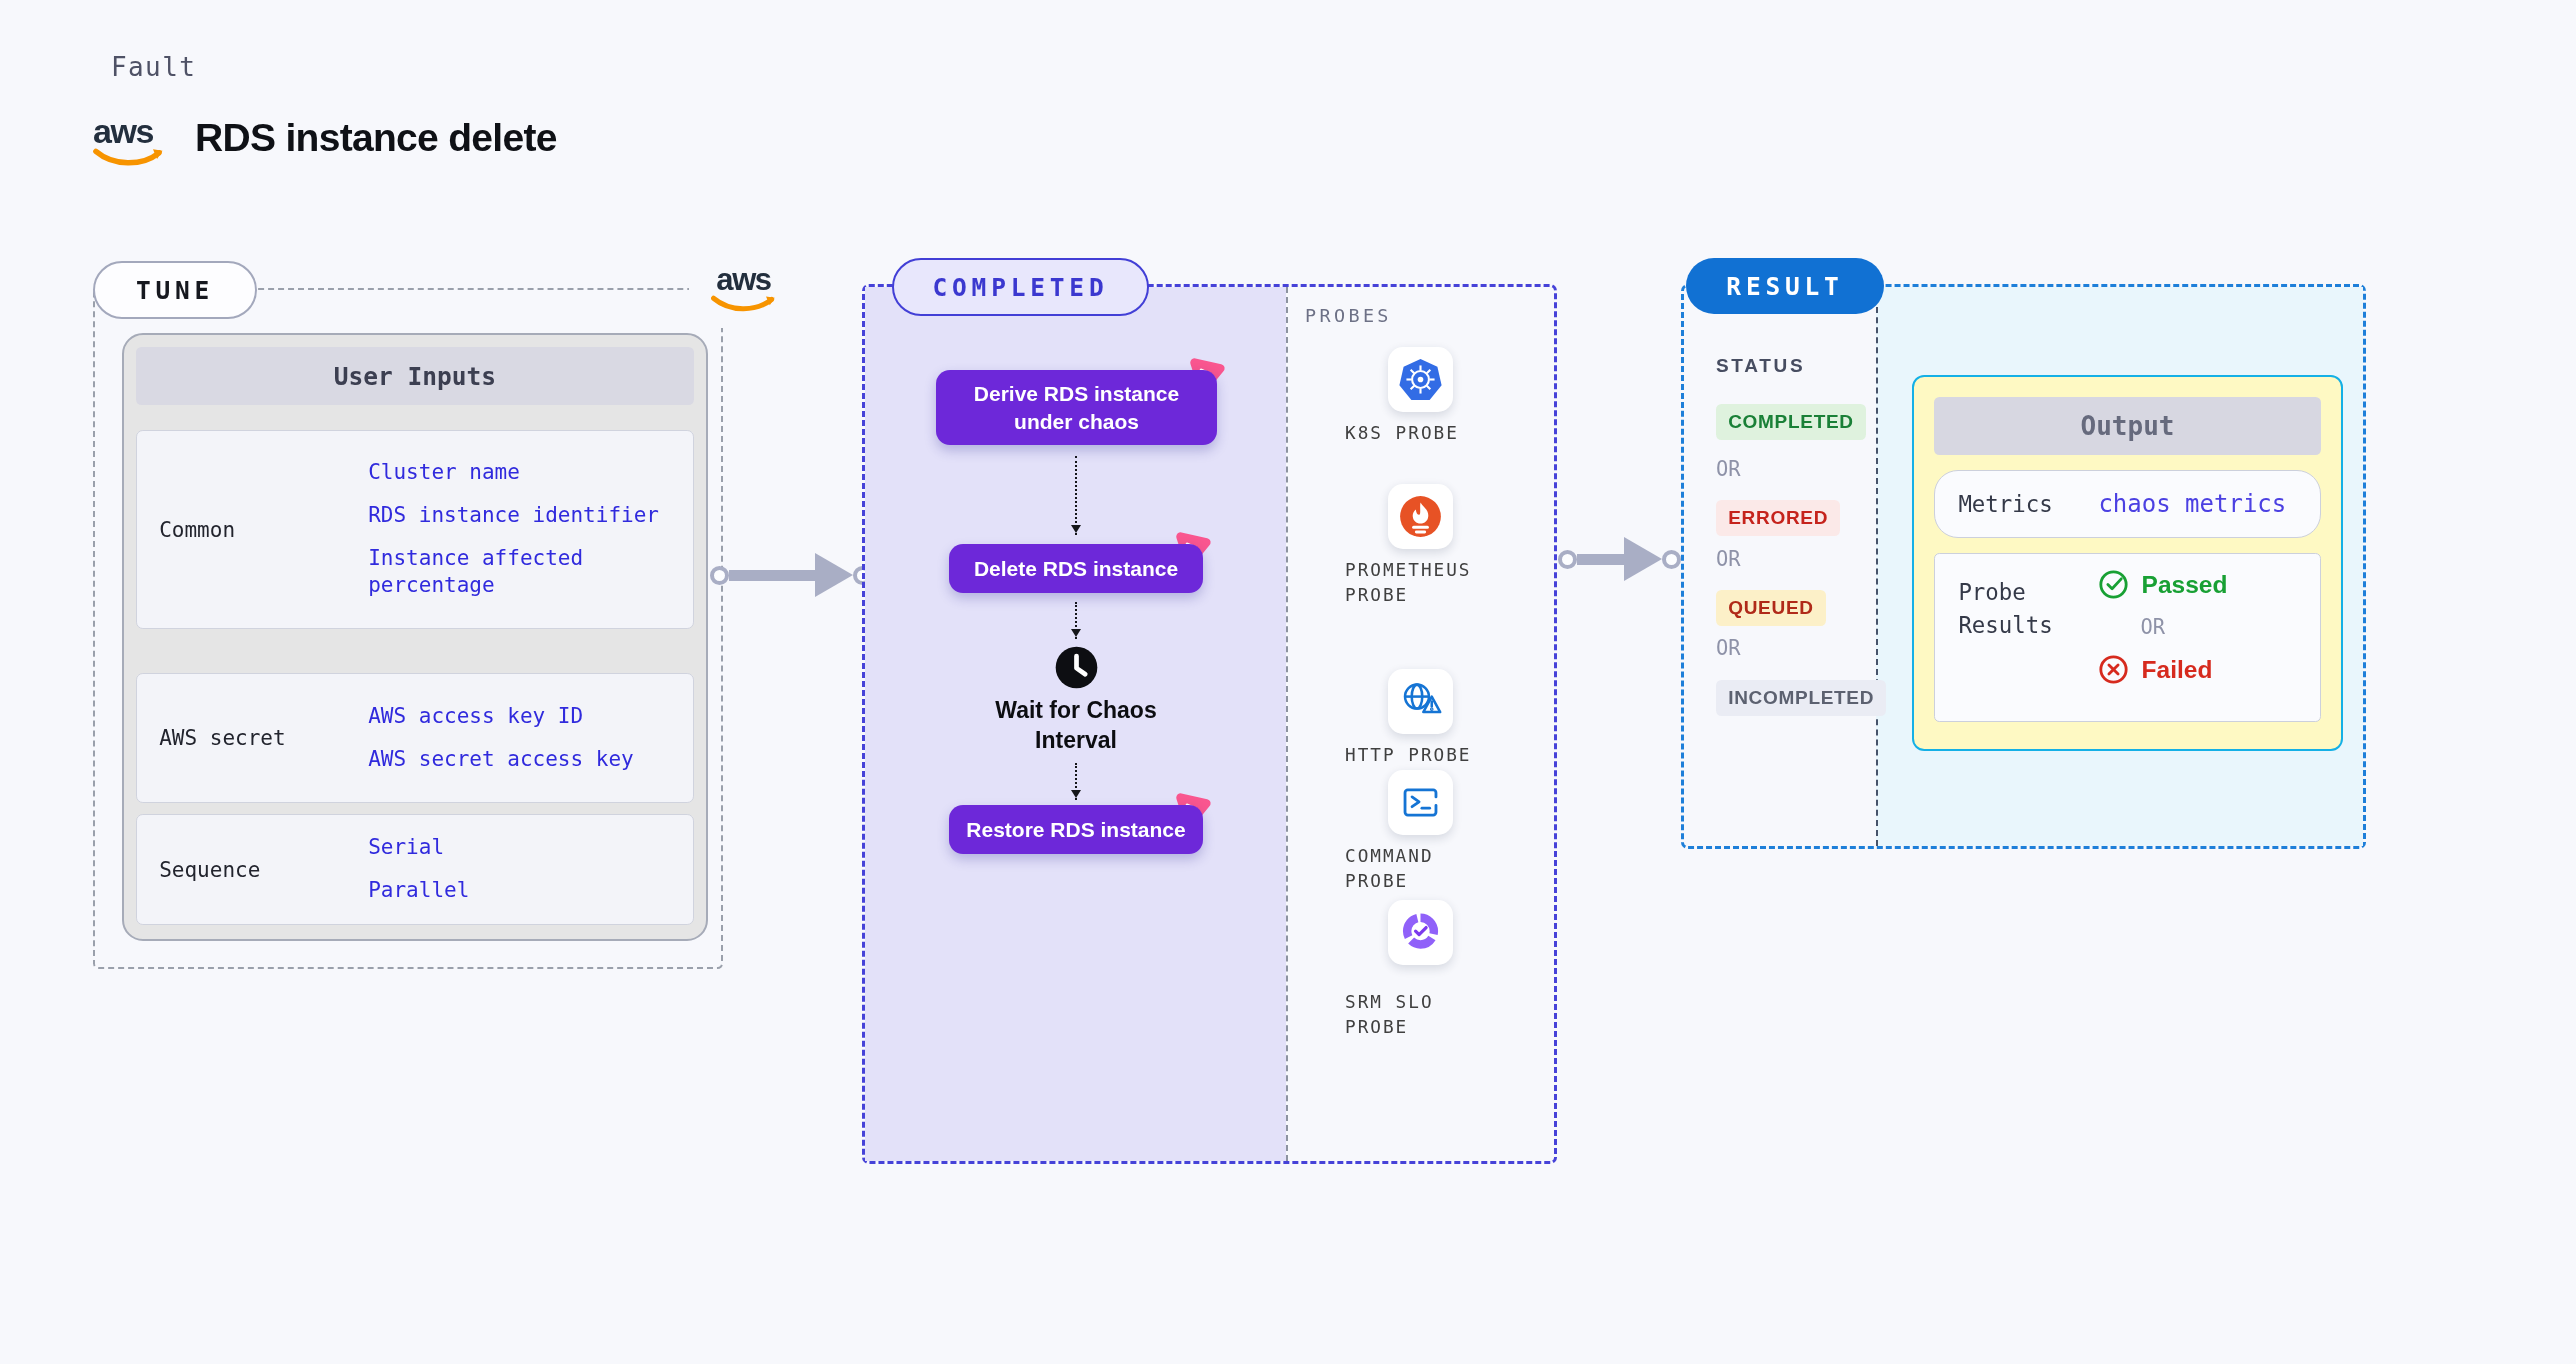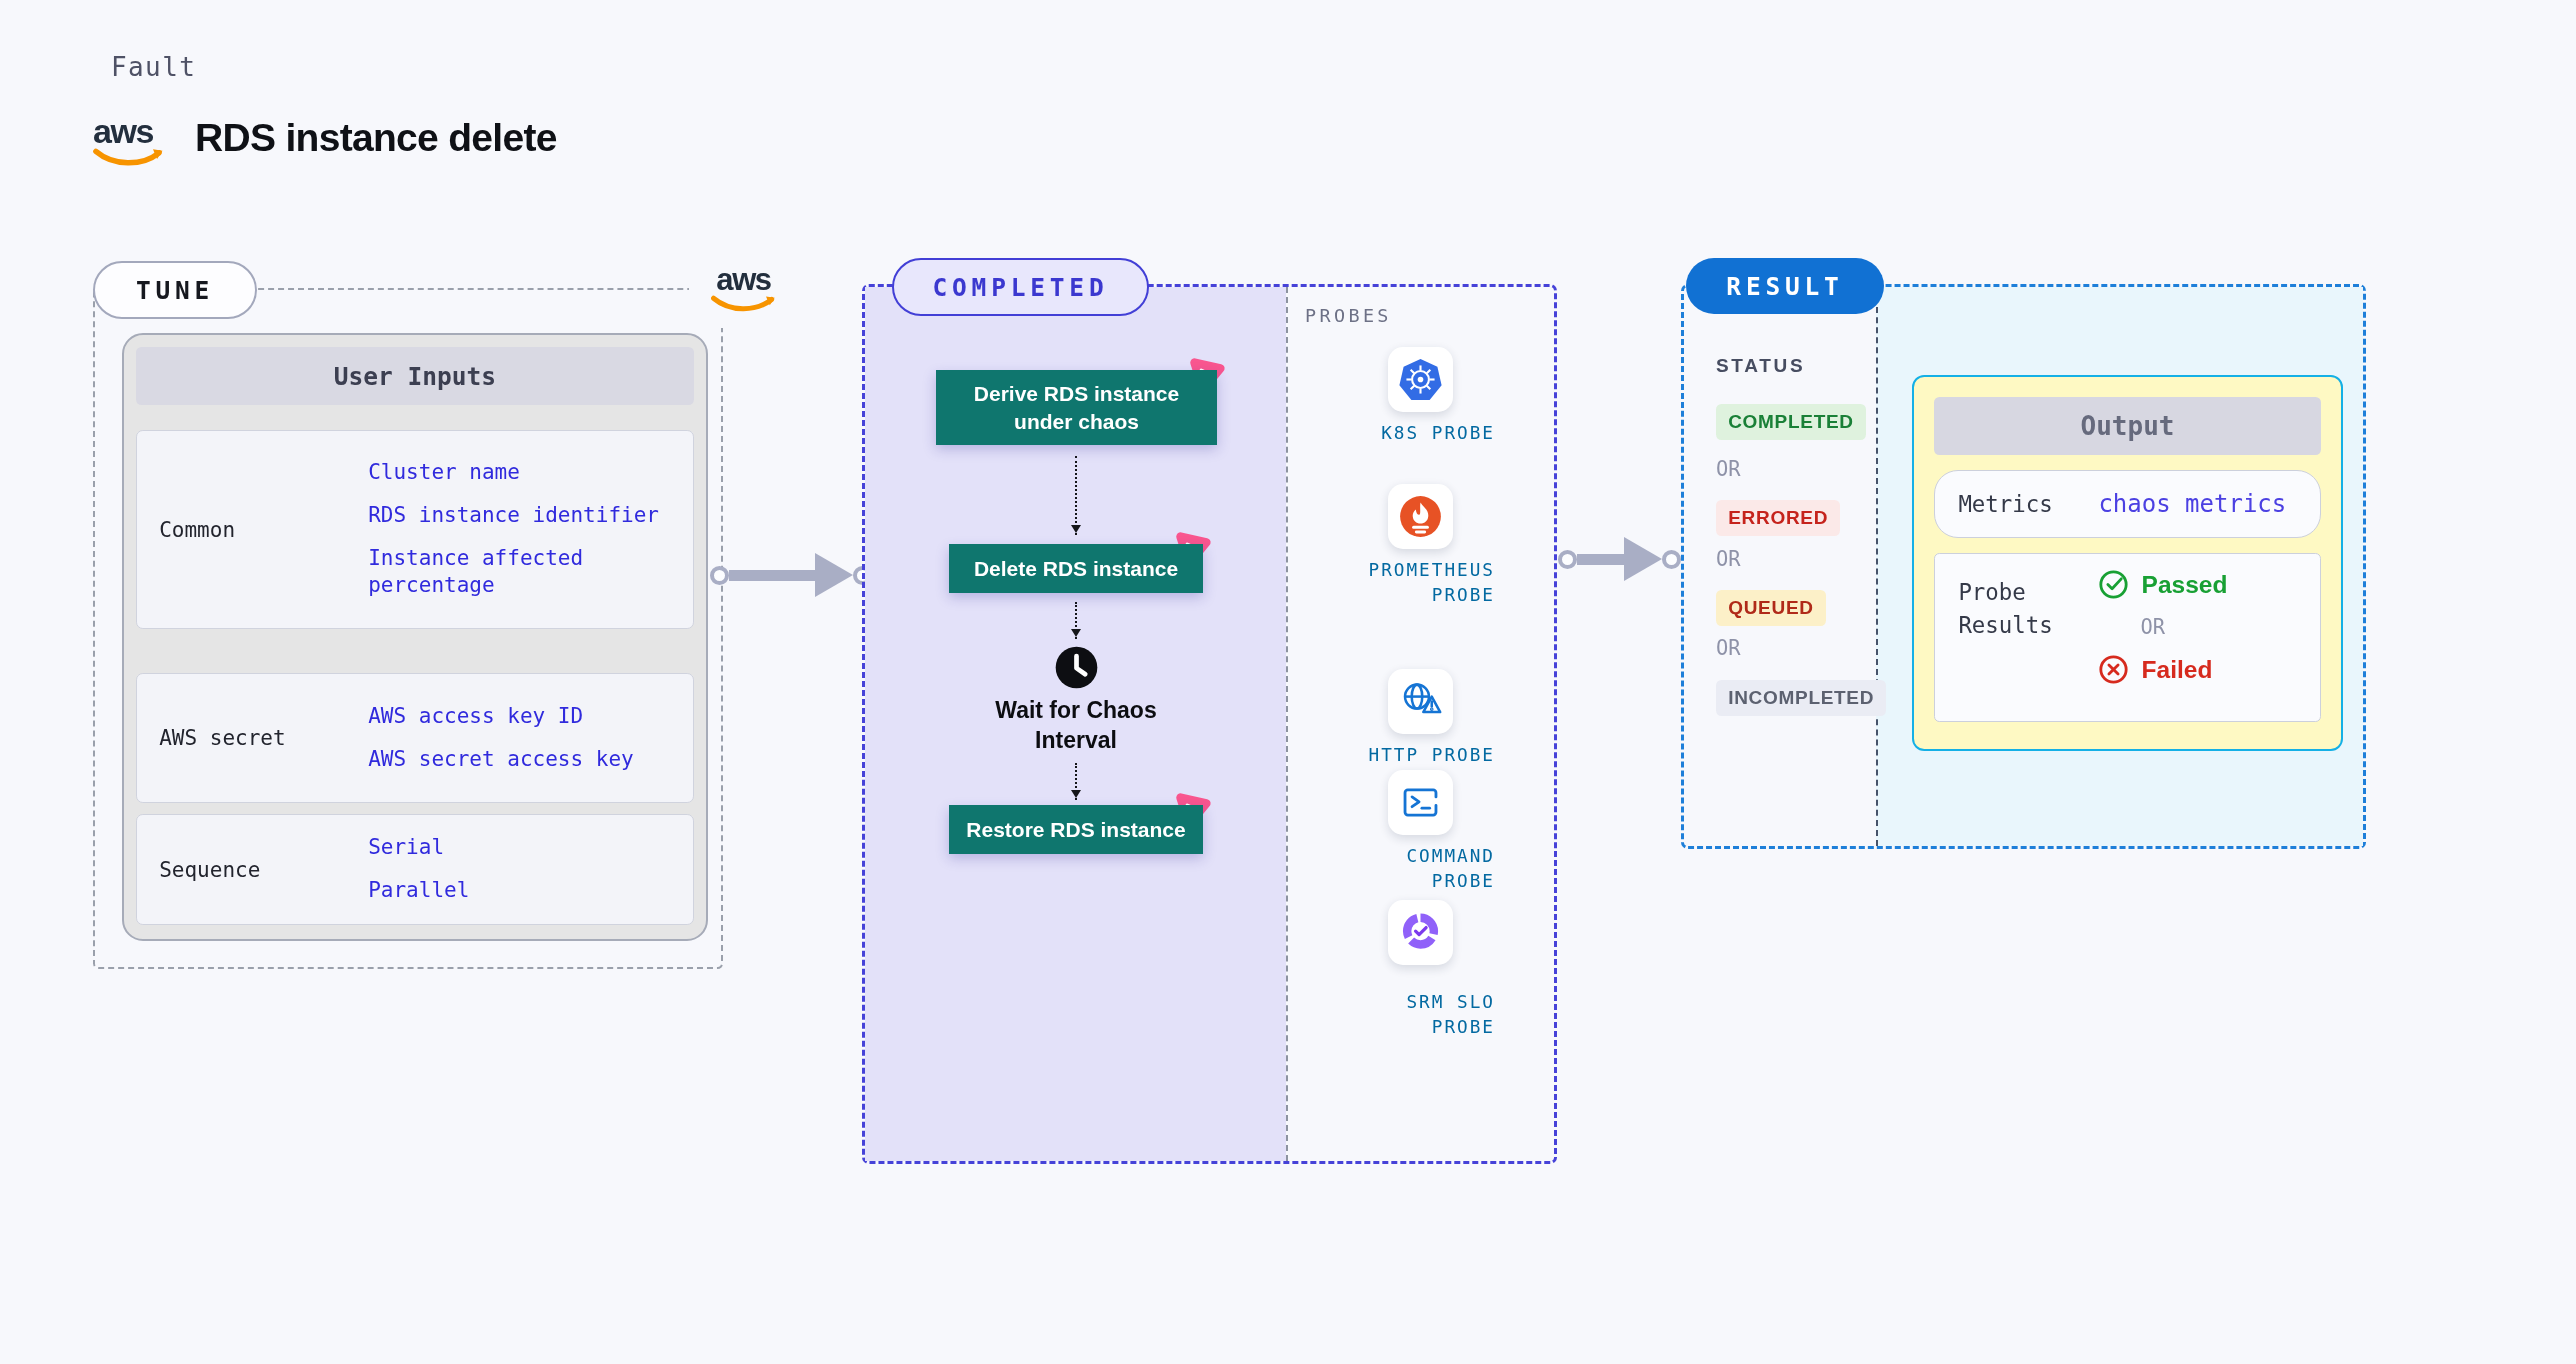--- a/index.html
+++ b/index.html
@@ -37,35 +37,35 @@
   .conn-bar{height:11px;background:#a9aec5;flex:1;}
   .conn-arrow{width:0;height:0;border-top:22.4px solid transparent;border-bottom:22.4px solid transparent;
               border-left:38px solid #a9aec5;flex:none;}
 
   
   .exec-region{left:862px;top:284px;width:695px;height:880px;border:3.4px dashed #4642d8;border-radius:6.8px;box-sizing:border-box;}
   .exec-purple{position:absolute;left:0;top:0;bottom:0;width:421px;background:#e3e1f9;}
   .exec-divider{position:absolute;left:421px;top:0;bottom:0;border-left:2px dashed #8d93a0;}
   .exec-pill{left:892px;top:258px;width:253px;height:54px;background:#e8e7fc;border:2.7px solid #423fd6;color:#3b38cf;}
   .node{position:absolute;}
-  .node-body{position:relative;z-index:1;background:#0f766e;border-radius:0;color:#ffffff;
+  .node-body{position:relative;z-index:1;background:#6d28d9;border-radius:14px;color:#ffffff;
              font-weight:bold;font-size:21px;line-height:1.3;display:flex;align-items:center;justify-content:center;
              text-align:center;width:100%;height:100%;box-shadow:0 5.4px 12.2px rgba(44,40,150,.25);box-sizing:border-box;padding:0 13.6px;}
   .node-badge{position:absolute;top:-16.3px;right:-9.5px;width:42px;height:42px;z-index:0;}
   .varrow{position:absolute;width:0;border-left:2.7px dotted #15161a;}
   .varrow::after{content:'';position:absolute;bottom:-2.7px;left:-6.1px;border:5.4px solid transparent;border-top:8.2px solid #15161a;}
   .wait-text{position:absolute;text-align:center;font-weight:bold;font-size:23px;line-height:1.3;color:#0c0d11;}
 
   
   .probes-col{position:absolute;left:421px;right:0;top:0;bottom:0;}
   .probes-header{position:absolute;left:19px;top:17.7px;font-size:18.4px;letter-spacing:3.4px;color:#6d7186;}
   .probe-item{position:absolute;left:0;right:0;display:flex;flex-direction:column;align-items:center;}
   .probe-box{width:65px;height:65px;background:#ffffff;border-radius:15px;box-shadow:0 3.4px 9.5px rgba(31,41,71,.14);
              display:flex;align-items:center;justify-content:center;}
-  .probe-label{margin-top:8.8px;width:150px;text-align:right;font-size:17.7px;letter-spacing:2px;line-height:1.42;color:#0369a1;}
+  .probe-label{margin-top:8.8px;width:150px;text-align:left;font-size:17.7px;letter-spacing:2px;line-height:1.42;color:#404040;}
 
   
   .result-region{left:1681px;top:284px;width:685px;height:565px;border:3.4px dashed #1e7fd9;border-radius:6.8px;box-sizing:border-box;}
   .result-cyan{position:absolute;left:192px;top:0;right:0;bottom:0;background:#e9f6fc;}
   .result-divider{position:absolute;left:192px;top:0;bottom:0;border-left:2px dashed #47536a;}
   .result-pill{left:1686px;top:258px;width:198px;height:56px;background:#1171d3;color:#ffffff;border:none;}
   .status-header{position:absolute;left:32px;top:68px;font-size:19px;font-weight:bold;letter-spacing:2.7px;color:#474d61;}
   .status-badge{position:absolute;left:32px;font-size:19px;font-weight:bold;letter-spacing:0.7px;padding:6.8px 12.2px;border-radius:5.4px;}
   .badge-completed{top:117px;color:#1a8037;background:#dff2de;}
   .badge-errored{top:213px;color:#c5231c;background:#fbe9e8;}

